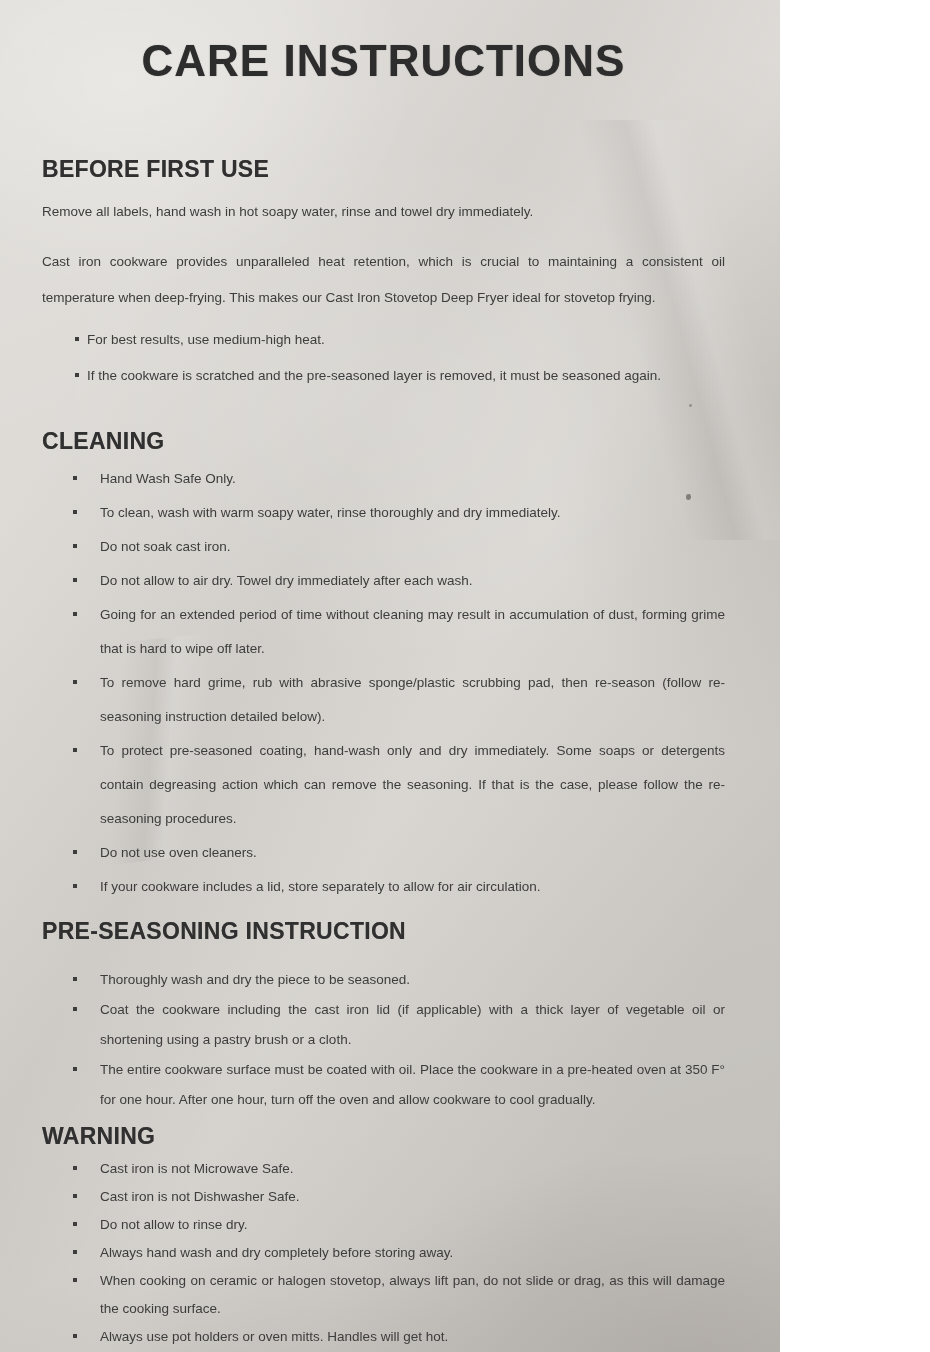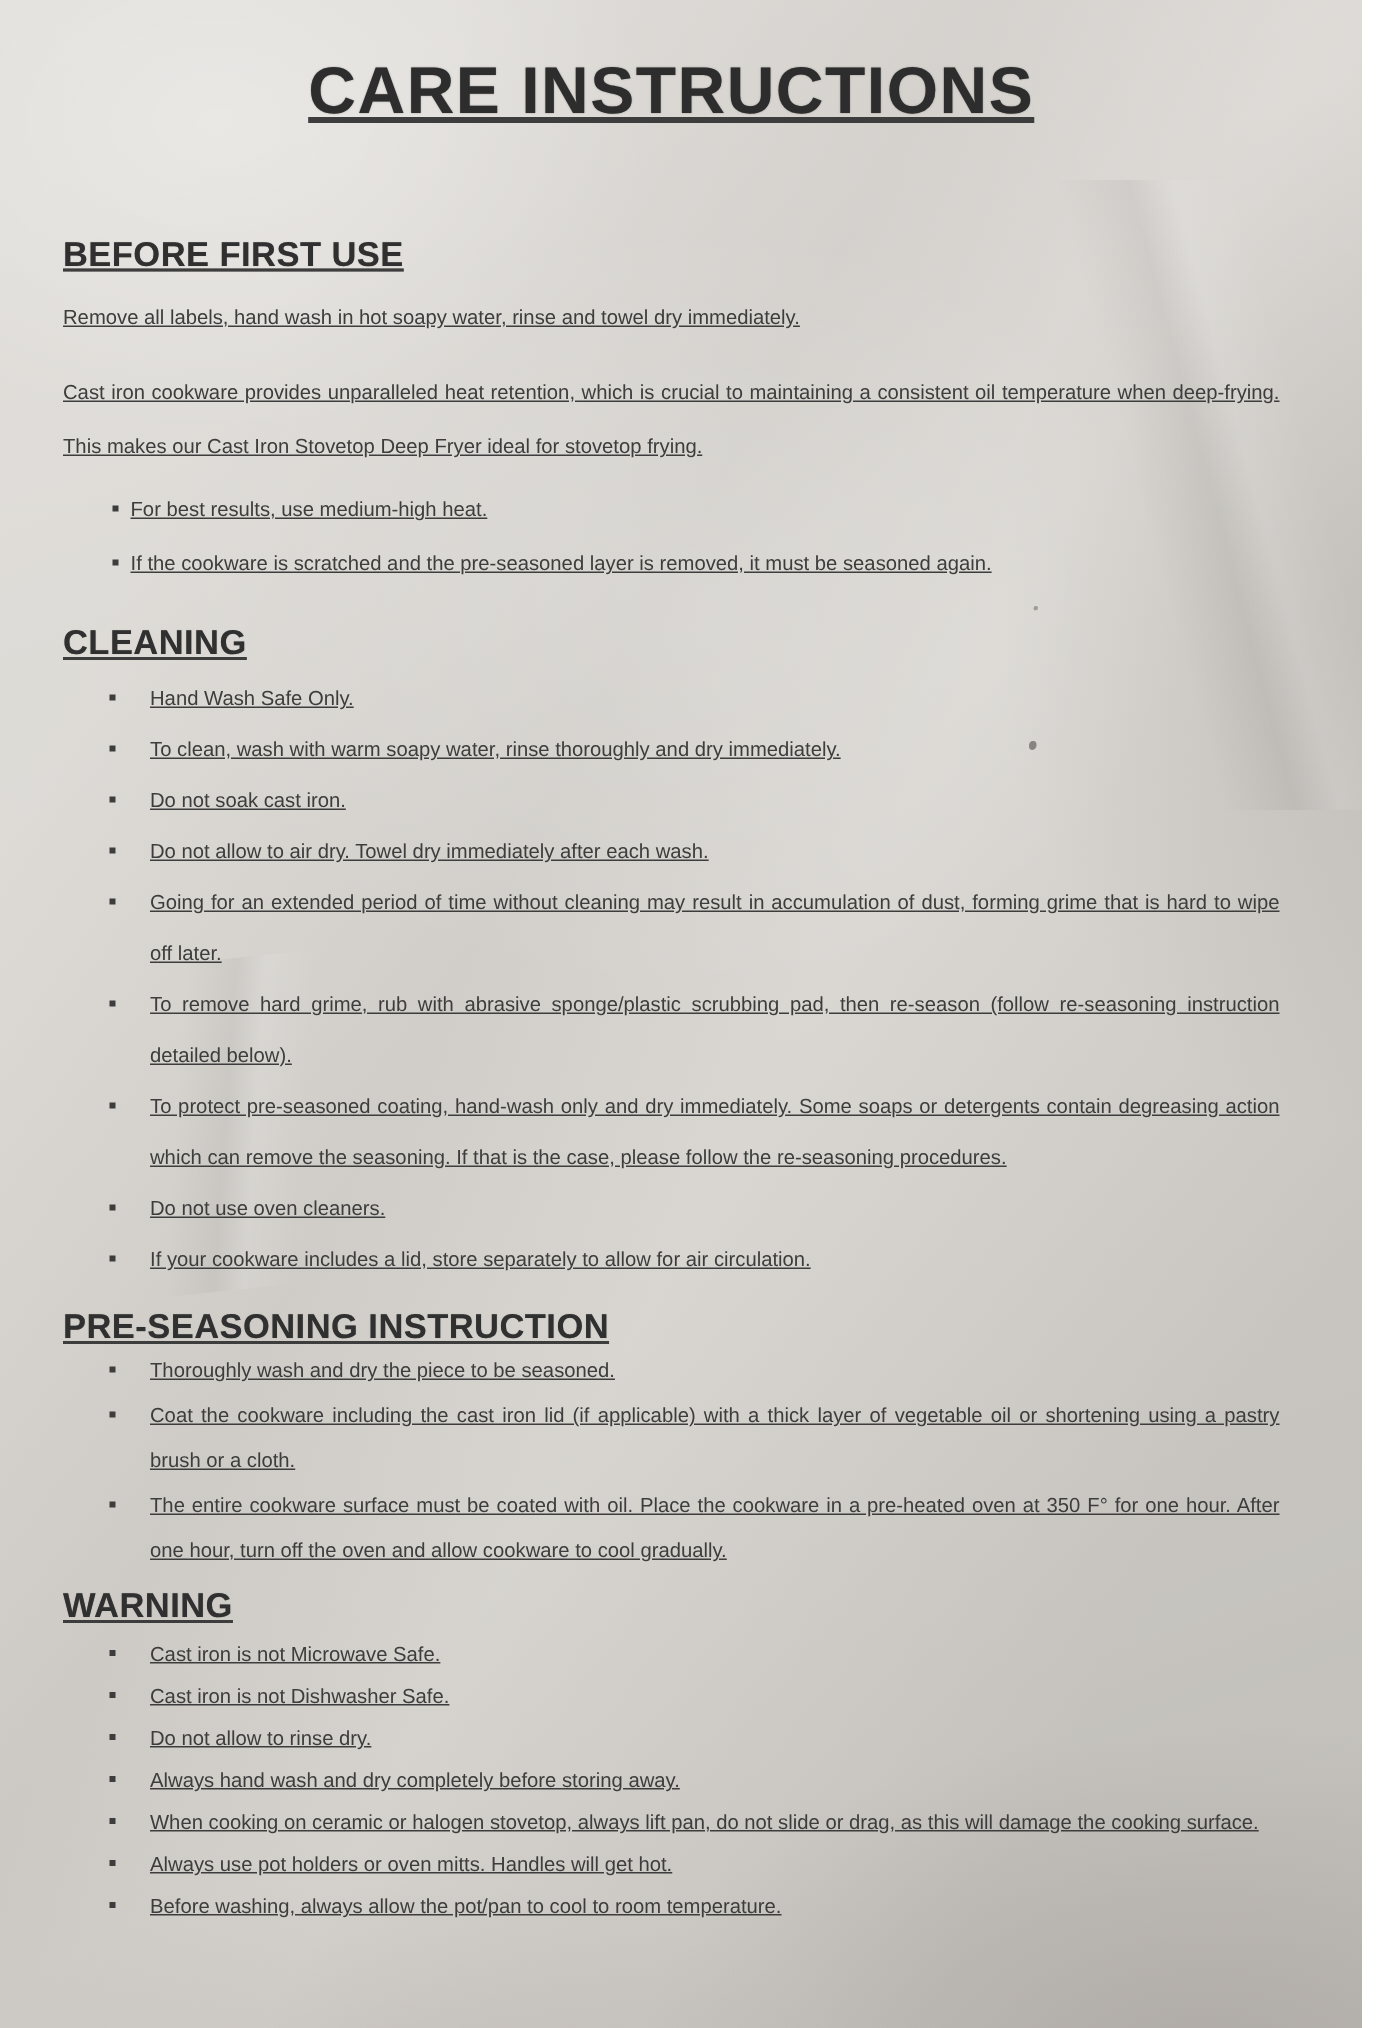--- a/index.html
+++ b/index.html
@@ -7,32 +7,31 @@
   html, body {
     width: 930px;
     height: 1352px;
     overflow: hidden;
     font-family: "Liberation Sans", "DejaVu Sans", sans-serif;
   }
 
   
   .paper {
     position: relative;
-    width: 908px;
+    width: 780px;
     height: 1352px;
     color: #3d3d3d;
     background:
       radial-gradient(ellipse 420px 300px at 16% 6%, rgba(255,255,255,0.30), rgba(255,255,255,0) 70%),
       radial-gradient(ellipse 500px 380px at 50% 30%, rgba(255,255,255,0.14), rgba(255,255,255,0) 70%),
       radial-gradient(ellipse 360px 500px at 101% 30%, rgba(110,104,98,0.16), rgba(110,104,98,0) 70%),
       radial-gradient(ellipse 520px 320px at 88% 102%, rgba(95,90,84,0.20), rgba(95,90,84,0) 72%),
       radial-gradient(ellipse 420px 200px at 30% 103%, rgba(120,114,108,0.12), rgba(120,114,108,0) 70%),
       linear-gradient(118deg, rgba(255,255,255,0.10) 18%, rgba(0,0,0,0.03) 40%, rgba(255,255,255,0.08) 55%, rgba(0,0,0,0.05) 82%),
       linear-gradient(160deg, #dedbd7 0%, #d9d6d1 38%, #d5d2cd 62%, #ccc8c3 100%);
-    text-decoration: underline;
   }
 
   
   .crease {
     position: absolute;
     pointer-events: none;
   }
   .crease-1 {
     left: 0; top: 640px; width: 300px; height: 220px;
     background: linear-gradient(100deg, rgba(0,0,0,0) 40%, rgba(0,0,0,0.045) 50%, rgba(255,255,255,0.10) 56%, rgba(0,0,0,0) 66%);
@@ -69,21 +68,21 @@
   h2.sec-heading {
     font-size: 23px;
     line-height: 22px;
     font-weight: bold;
     color: #303030;
     letter-spacing: 0.3px;
     text-shadow: 0 0 0.5px rgba(48,48,48,0.5);
   }
 
   .sec-bfu   { margin-top: 72px; }
-  .sec-clean { margin-top: 23px; }
+  .sec-clean { margin-top: 36px; }
   .sec-pre   { margin-top: 16px; }
   .sec-warn  { margin-top: 10px; }
 
   p.body-text {
     margin-top: 14px;
     font-size: 13.5px;
     line-height: 36px;
     text-align: justify;
     color: #3d3d3d;
   }
@@ -117,21 +116,21 @@
   
   .sec-clean ul { margin-top: 10px; }
   .sec-clean li.bullet-item {
     margin-left: 31px;
     padding-left: 27px;
     line-height: 34px;
   }
   .sec-clean li.bullet-item::before { top: 14px; }
 
   
-  .sec-pre ul { margin-top: 4px; }
+  .sec-pre ul { margin-top: 23px; }
   .sec-pre li.bullet-item {
     margin-left: 31px;
     padding-left: 27px;
     line-height: 30px;
   }
   .sec-pre li.bullet-item::before { top: 12px; }
 
   
   .sec-warn ul { margin-top: 8px; }
   .sec-warn li.bullet-item {

